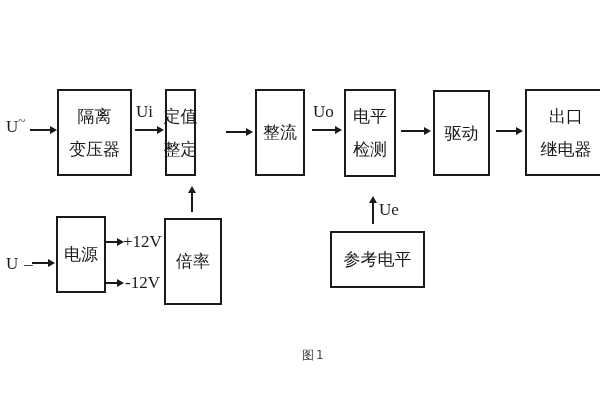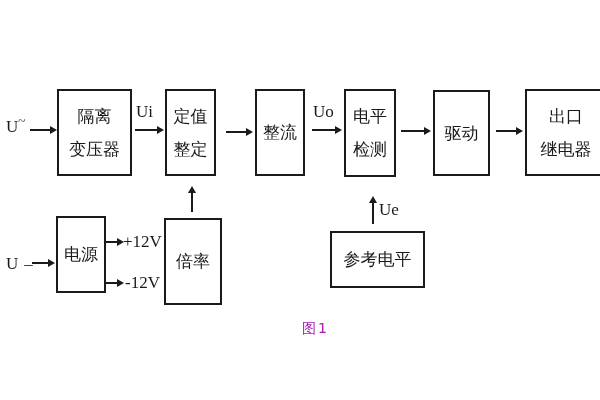--- a/index.html
+++ b/index.html
@@ -20,35 +20,36 @@
   .arrow-u .shaft{position:absolute;display:block;top:5px;bottom:0;left:3px;width:2px;background:#1a1a1a;}
   .arrow-u .head{position:absolute;display:block;top:0;left:0;width:0;height:0;
     border-bottom:7px solid #1a1a1a;border-left:4px solid transparent;border-right:4px solid transparent;}
   .lab{
     position:absolute;font-family:"Liberation Serif",serif;font-size:17px;
     color:#1a1a1a;white-space:nowrap;line-height:1;
   }
   .lab sup{font-size:13px;line-height:1;}
   .dc-dash{margin-left:6px;}
   .caption{
-    position:absolute;font-size:14px;line-height:1;color:#a21caf;letter-spacing:2px;
+    position:absolute;font-size:12px;line-height:1;color:#404040;letter-spacing:2px;
     font-family:"DejaVu Sans",sans-serif;
+    margin-top:28px;
   }
 </style>
 </head>
 <body>
 
 <div id="canvas">
 
   <div class="block" style="left:57px;top:89px;width:75px;height:87px">
     <span>隔离</span>
     <span>变压器</span>
   </div>
 
-  <div class="block" style="left:165px;top:89px;width:51px;height:87px">
+  <div class="block" style="left:165px;top:89px;width:31px;height:87px">
     <span>定值</span>
     <span>整定</span>
   </div>
 
   <div class="block" style="left:255px;top:89px;width:50px;height:87px">
     <span>整流</span>
   </div>
 
   <div class="block" style="left:344px;top:89px;width:52px;height:88px">
     <span>电平</span>

